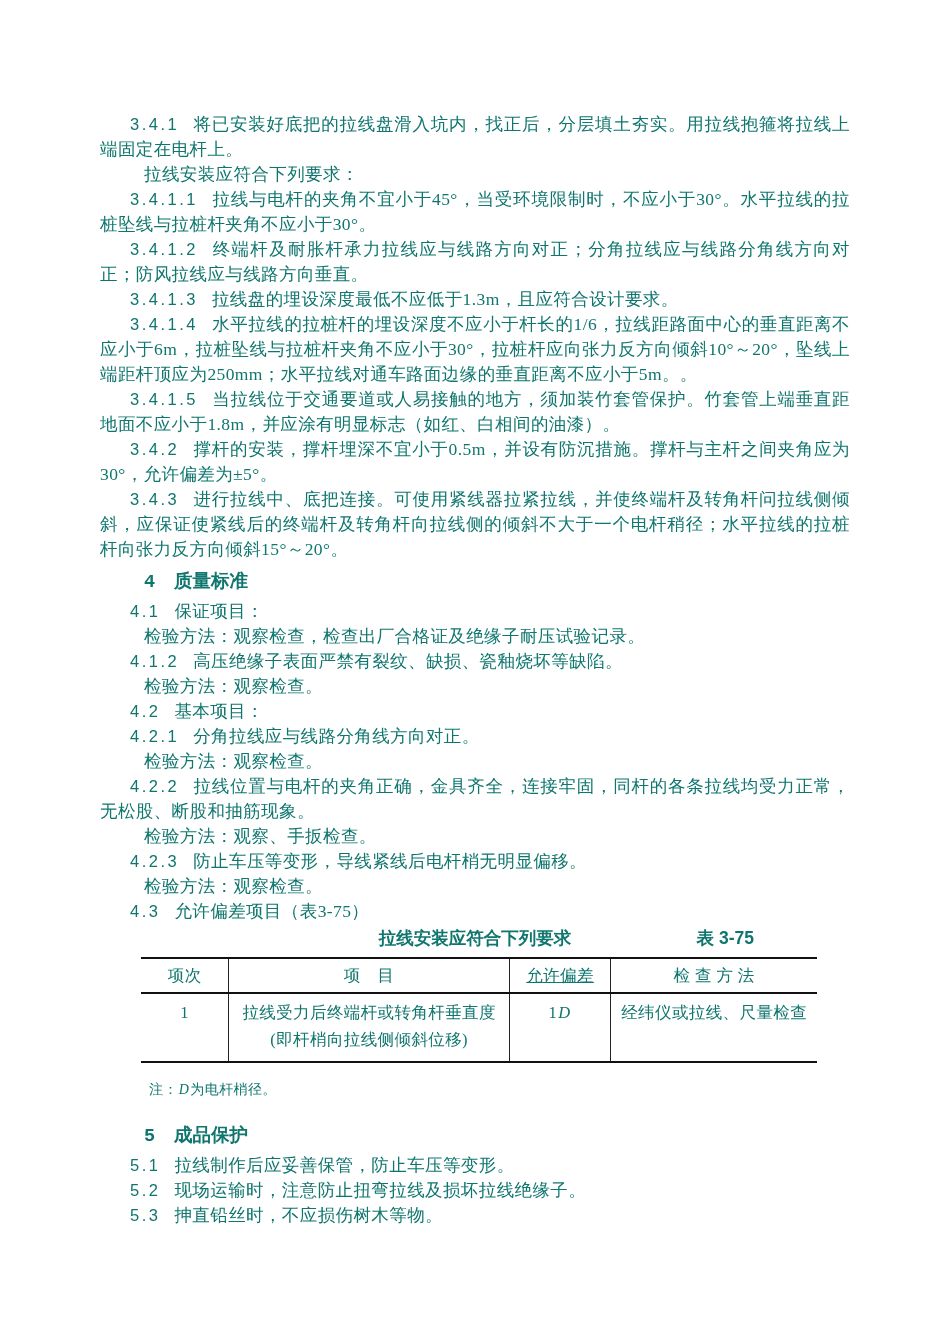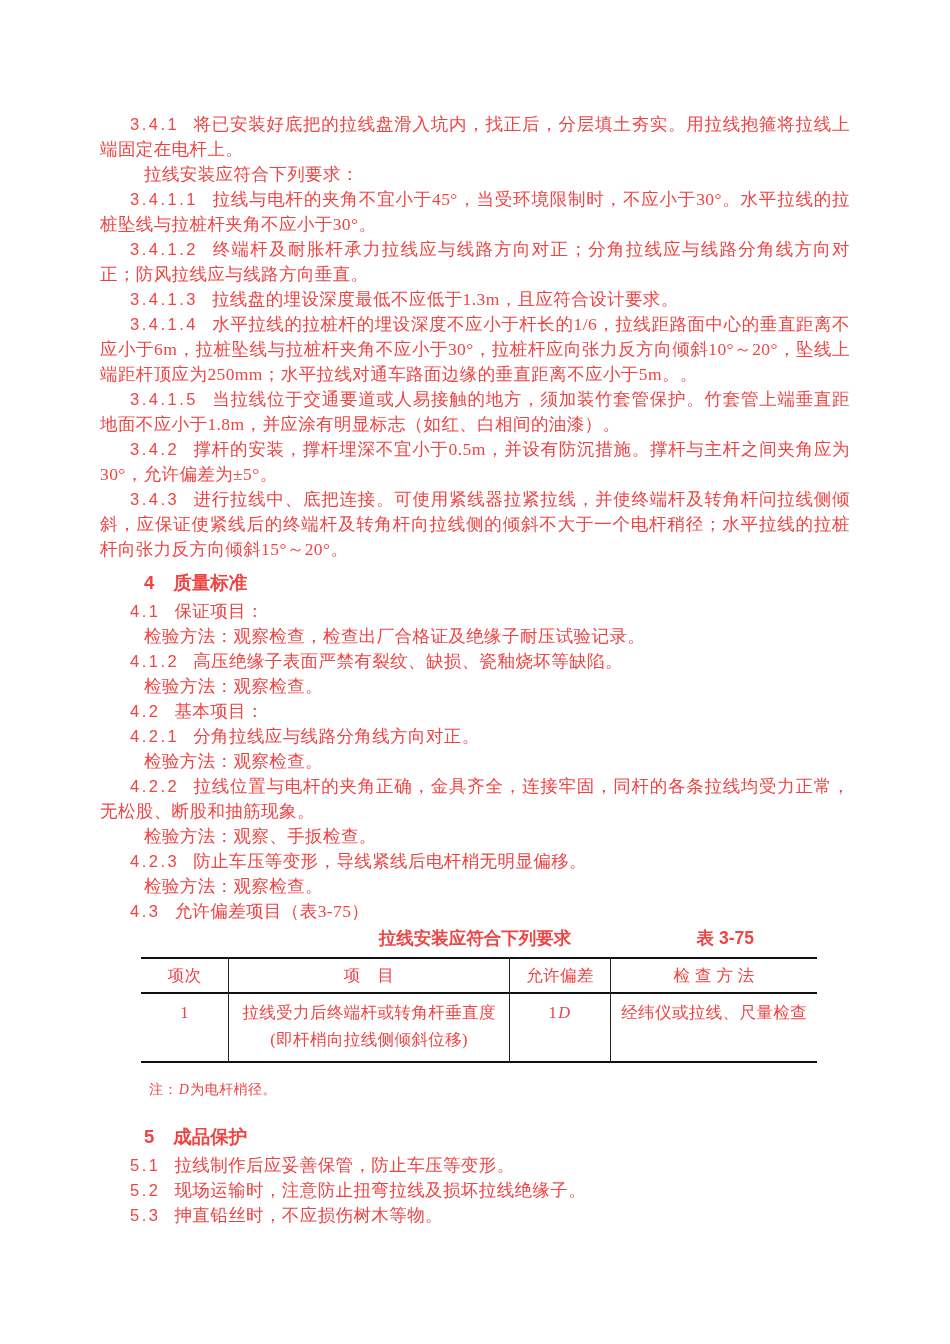--- a/index.html
+++ b/index.html
@@ -1,42 +1,42 @@
 <!DOCTYPE html>
 <html><head>
 <meta charset="utf-8">
 <style>
   html, body { margin: 0; padding: 0; background: #ffffff; }
   .page {
     width: 950px;
     height: 1344px;
     box-sizing: border-box;
     background: #ffffff;
-    color: #ef4444;
+    color: #0f766e;
     font-family: "Liberation Serif", "DejaVu Serif", serif;
     padding: 112px 100px 4px 100px;
     overflow: hidden;
   }
   .doc p { margin: 0; }
   p.clause, p.plain {
     font-size: 17.5px;
     line-height: 25px;
     letter-spacing: 0.4px;
     text-align: justify;
   }
   p.clause { text-indent: 30px; }
   p.plain  { text-indent: 44px; }
   .c-num {
     font-family: "Liberation Sans", "DejaVu Sans", sans-serif;
     font-size: 16.5px;
     letter-spacing: 2.5px;
     margin-right: 14px;
   }
   h2.sec-heading {
-    font-family: Liberation Sans, sans-serif;
+    font-family: Liberation Mono, monospace;
     font-weight: bold;
     font-size: 18.5px;
     line-height: 25px;
     margin: 8px 0 4px 0;
     text-indent: 44px;
   }
   h2.sec-heading .h-num { margin-right: 18px; letter-spacing: 1px; }
   .blocks-after { margin-top: 22px; }
 
   
@@ -74,21 +74,21 @@
     padding: 5px 2px 8px 2px;
     line-height: 27px;
   }
   table.spec-table th:nth-child(1), table.spec-table td:nth-child(1),
   table.spec-table th:nth-child(2), table.spec-table td:nth-child(2),
   table.spec-table th:nth-child(3), table.spec-table td:nth-child(3) {
     border-right: 1.3px solid #222;
   }
   .col-index { width: 13%; }
   .col-item { width: 41.5%; }
-  .col-dev { width: 15%; }
+  .col-dev { width: 15%; text-decoration: underline; }
   .col-method { width: 30.5%; }
   .sym { font-family: "Liberation Serif", serif; font-style: italic; padding: 0 1px; }
   p.note {
     margin: 14px 0 0 0;
     font-size: 14px;
     line-height: 25px;
     letter-spacing: 0.4px;
     padding-left: 49px;
   }
 </style>

